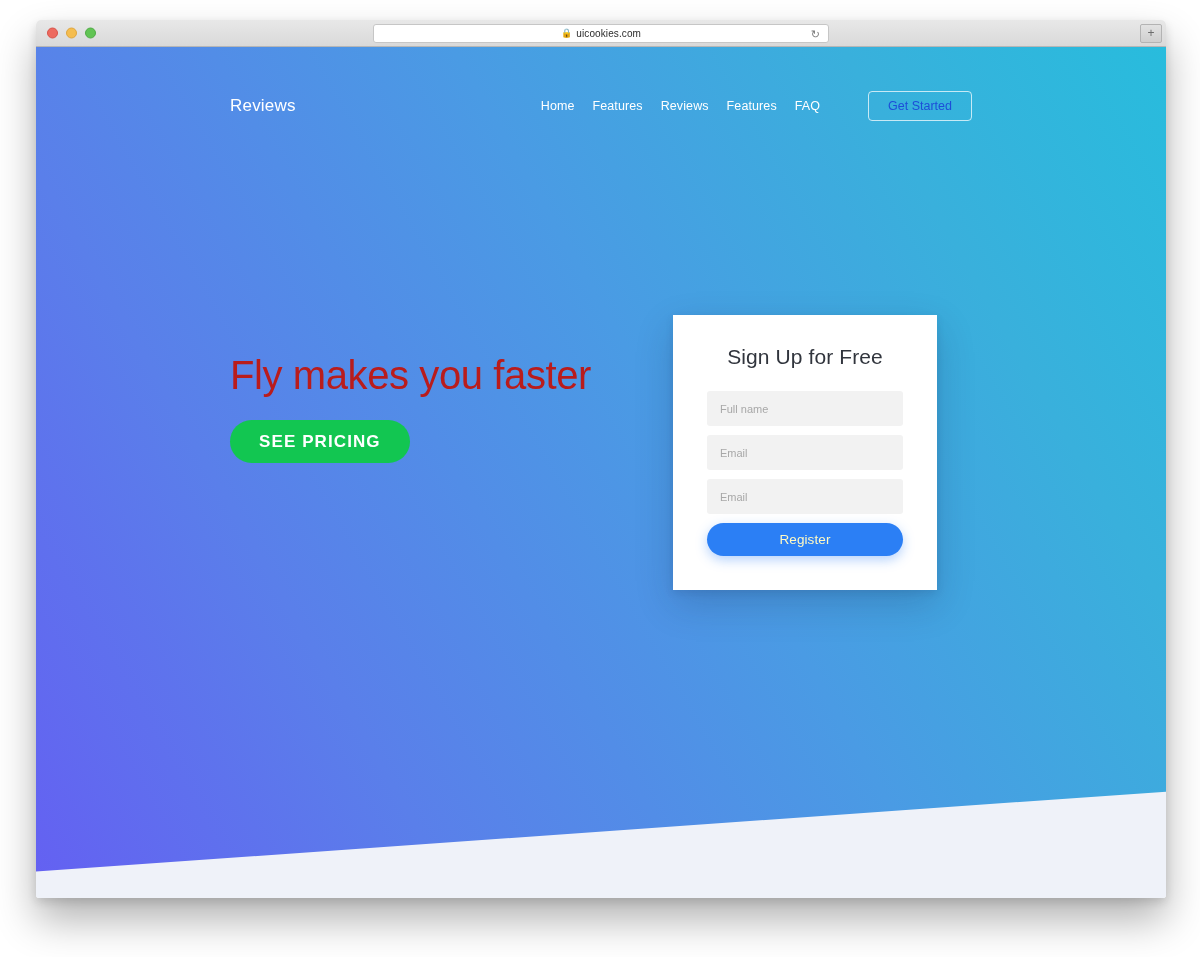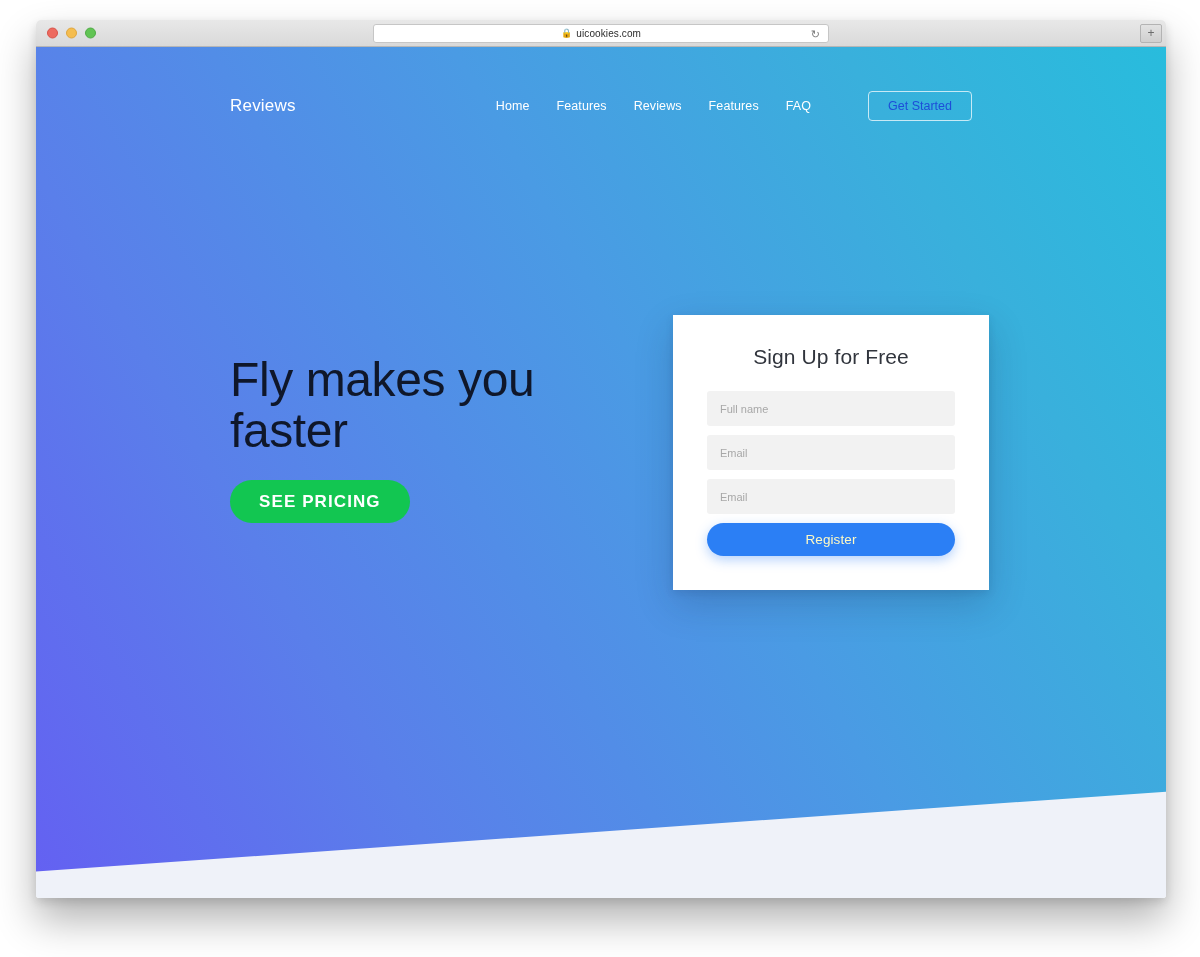--- a/index.html
+++ b/index.html
@@ -126,21 +126,21 @@
   .brand {
     font-size: 17px;
     color: #ffffff;
     font-weight: 400;
     letter-spacing: 0.2px;
   }
   .nav-links {
     margin-left: auto;
     display: flex;
     align-items: center;
-    gap: 27px;
+    gap: 18px;
   }
   .nav-link {
     font-size: 12.5px;
     color: #ffffff;
     text-decoration: none;
     letter-spacing: 0.1px;
     white-space: nowrap;
   }
   .nav-cta {
     margin-left: 30px;
@@ -158,24 +158,24 @@
 
   
   .hero-copy {
     position: absolute;
     left: 194px;
     top: 307px;
     width: 370px;
     z-index: 4;
   }
   .hero-title {
-    font-size: 48px;
+    font-size: 40px;
     line-height: 1.07;
     font-weight: 300;
-    color: #0f172a;
+    color: #b91c1c;
     letter-spacing: -0.4px;
     margin-bottom: 23px;
   }
   .hero-text {
     font-size: 14.5px;
     line-height: 1.66;
     color: rgba(255,255,255,0.96);
     font-weight: 400;
     letter-spacing: 0.05px;
     margin-bottom: 30px;
@@ -198,21 +198,21 @@
     font-family: inherit;
     cursor: pointer;
     line-height: 1;
   }
 
   
   .signup-card {
     position: absolute;
     left: 637px;
     top: 268px;
-    width: 316px;
+    width: 264px;
     background: #ffffff;
     padding: 30px 34px 34px 34px;
     box-shadow: 0 14px 36px rgba(20,30,70,0.20), 0 3px 8px rgba(20,30,70,0.10);
     z-index: 6;
   }
   .card-title {
     font-size: 21px;
     font-weight: 400;
     color: #31353d;
     text-align: center;

